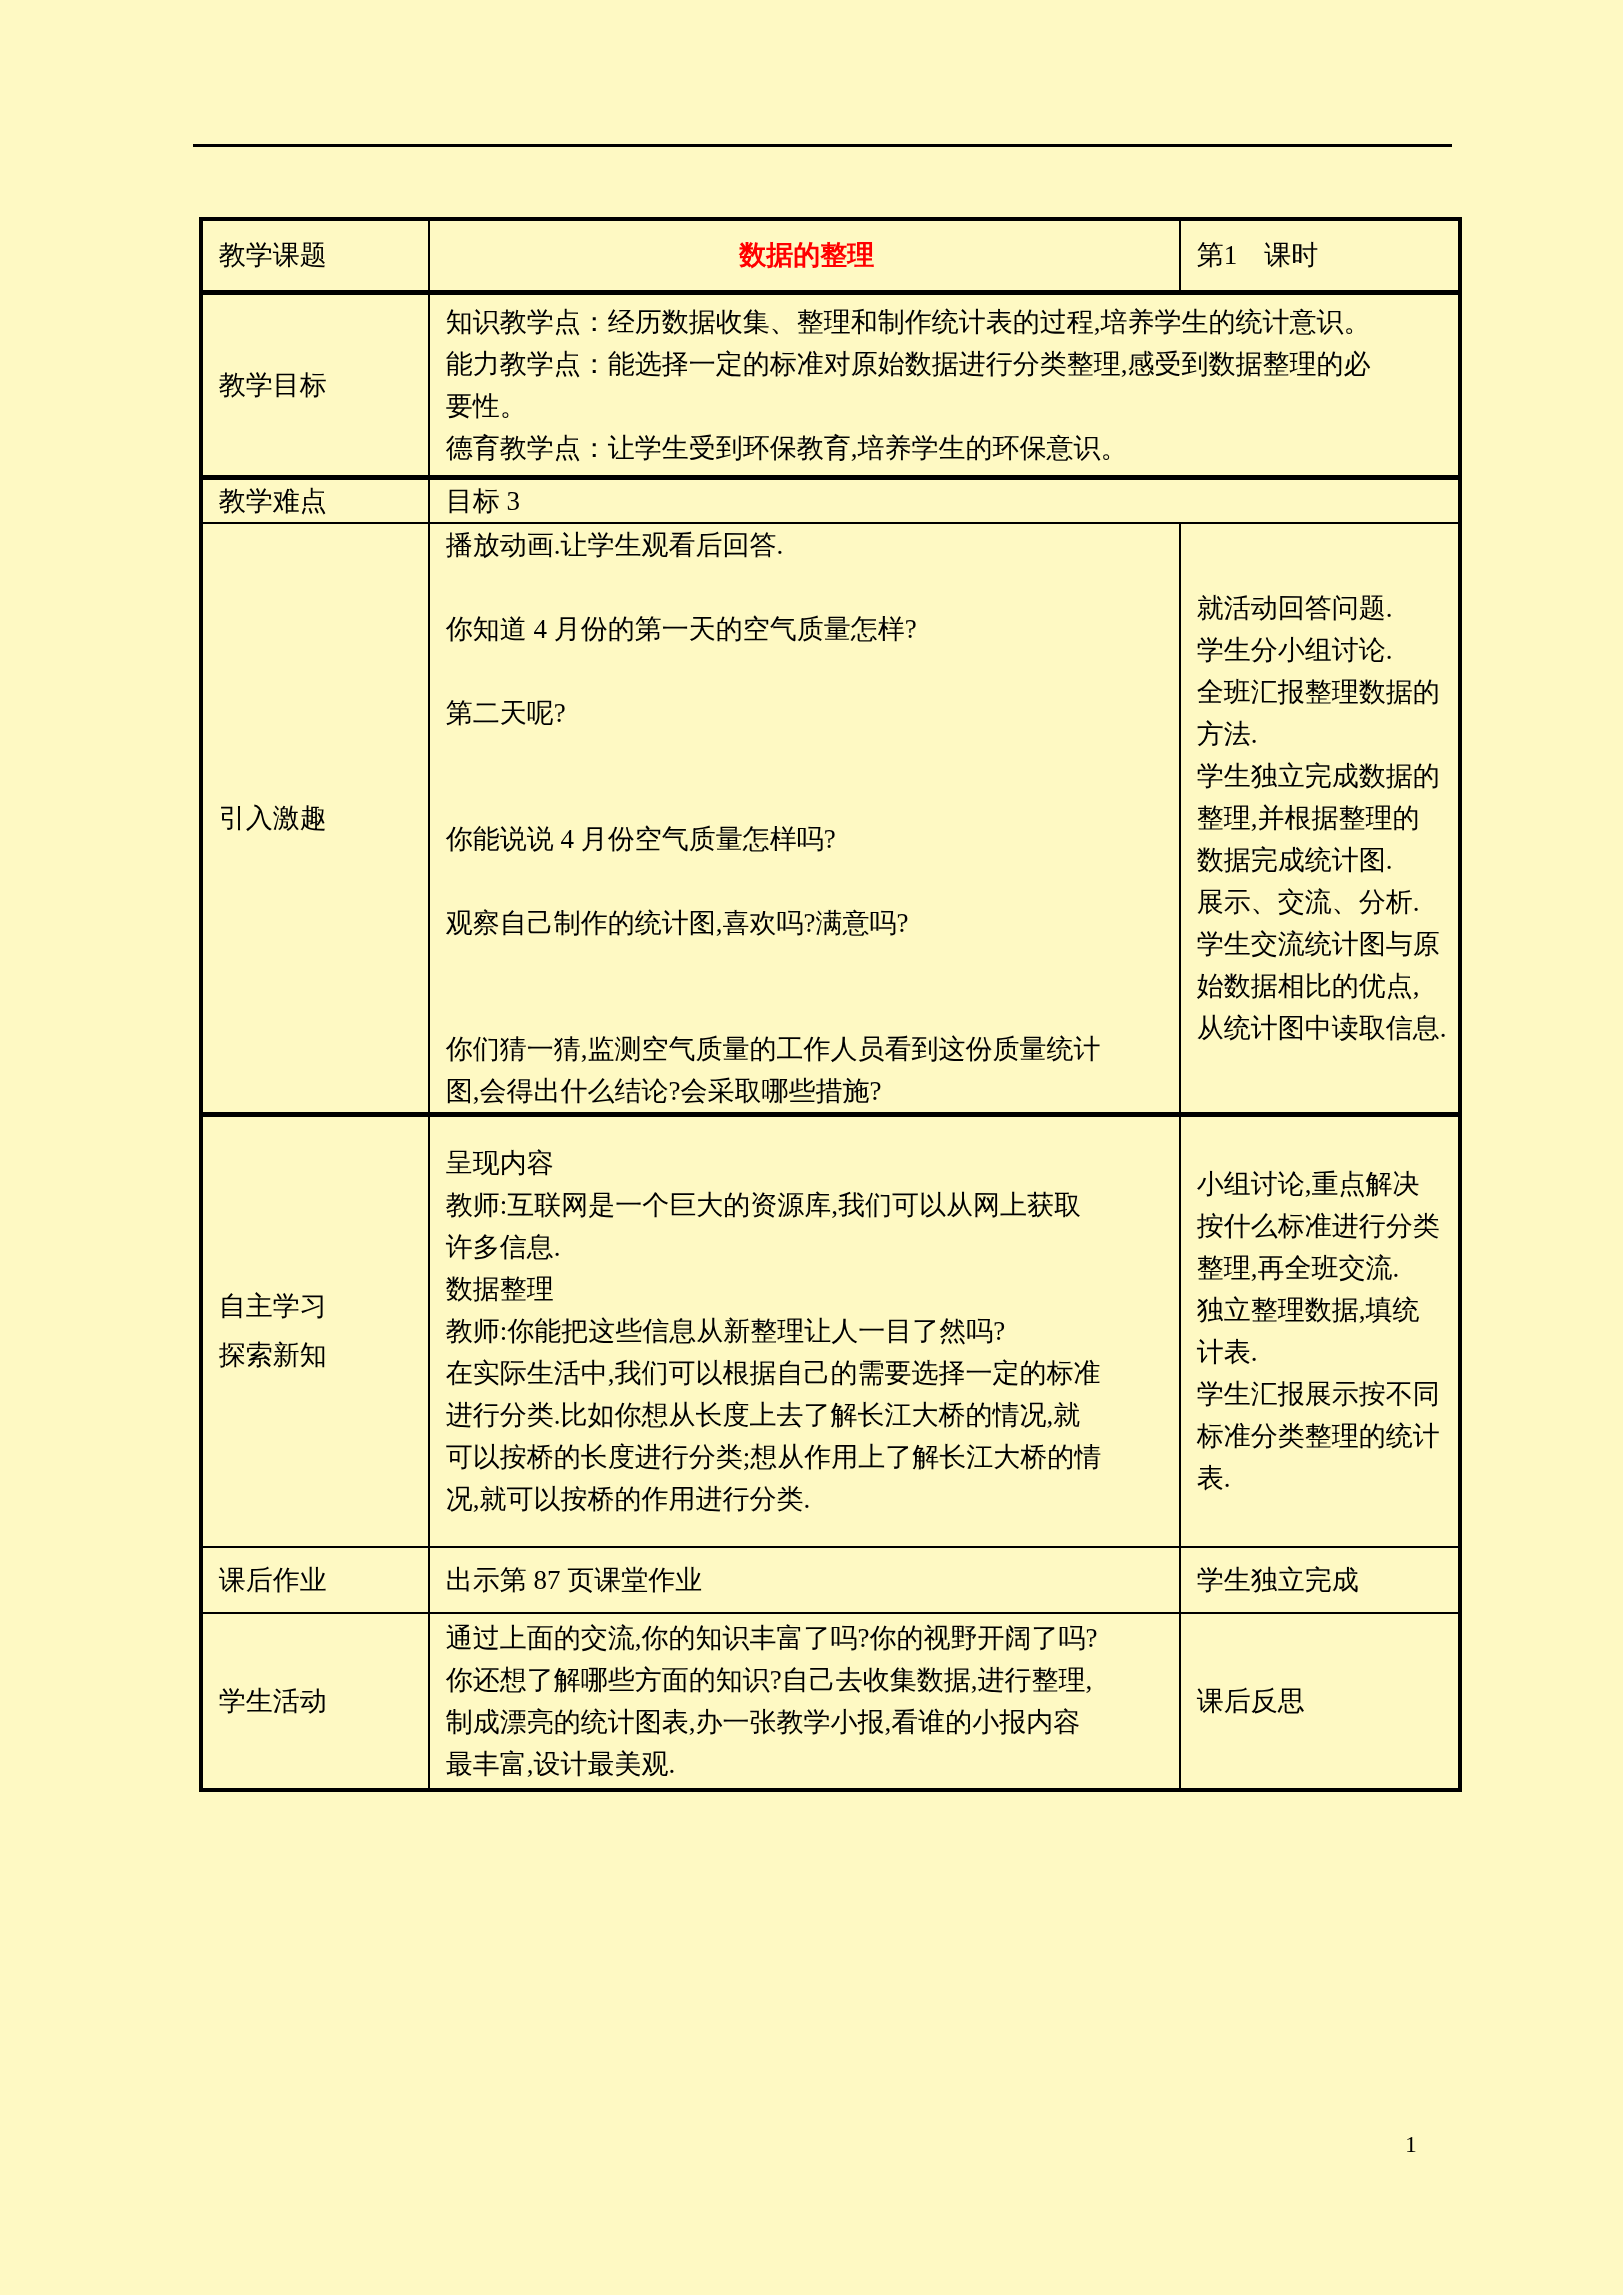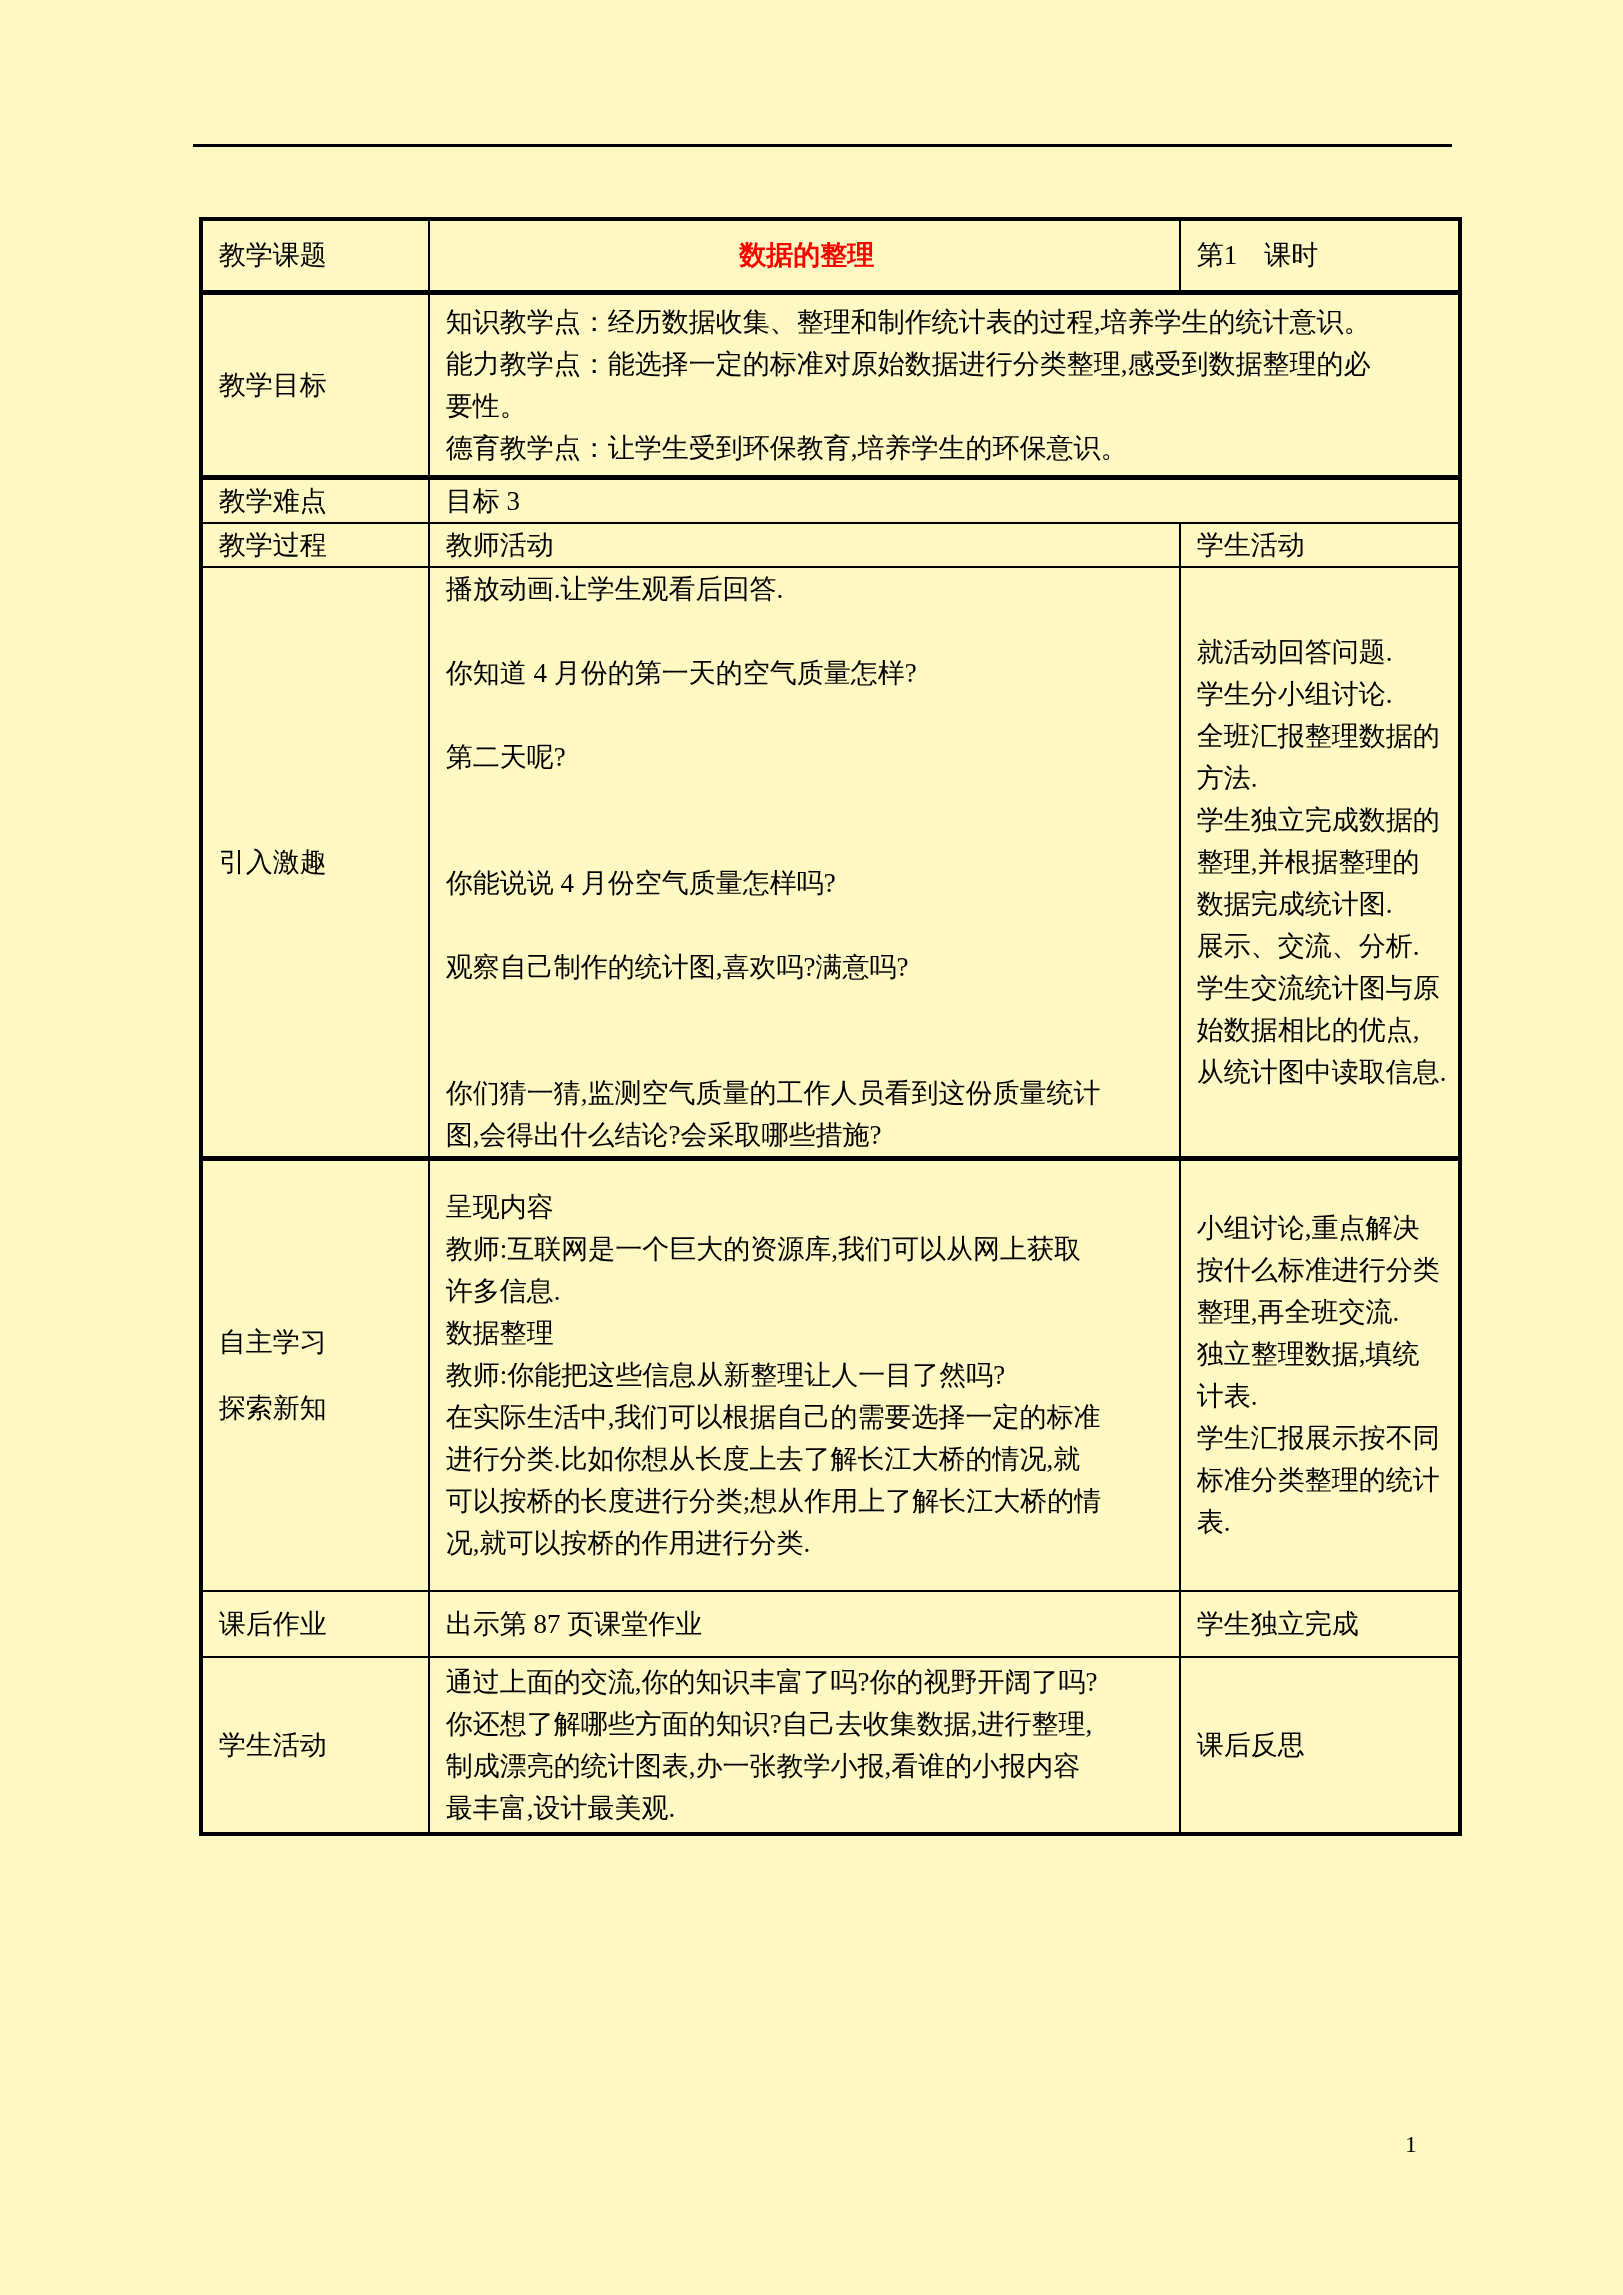--- a/index.html
+++ b/index.html
@@ -60,21 +60,21 @@
     padding-left: 14.6px;
   }
   td.pre {
     white-space: pre-line;
   }
   td.v-top { vertical-align: top; }
   td.student-col { padding-left: 18px; padding-right: 7.9px; }
   td.objectives-cell { padding-top: 9px; }
   td.intro-teacher { padding-top: 4.5px; }
   td.intro-student { padding-top: 63px; }
-  td.selfstudy-label { line-height: 66px; }
+  td.selfstudy-label { line-height: 49px; }
   td.selfstudy-teacher { padding-top: 6.7px; }
   td.selfstudy-student { padding-top: 95px; }
   td.summary-teacher { padding-top: 7.9px; }
   .page-number {
     position: absolute;
     left: 1405px;
     top: 2130px;
     font-size: 23.6px;
     line-height: 29px;
   }
@@ -107,25 +107,20 @@
 要性。
 德育教学点：让学生受到环保教育,培养学生的环保意识。</td>
     </tr>
 
 
     <tr style="height:43px">
       <td class="label-cell">教学难点</td>
       <td colspan="2">目标 3</td>
     </tr>
 
-    <tr style="height:42px">
-      <td class="label-cell">教学过程</td>
-      <td>教师活动</td>
-      <td class="student-col">学生活动</td>
-    </tr>
 
     <tr class="thick-bottom" style="height:592px">
       <td class="label-cell">引入激趣</td>
       <td class="pre v-top intro-teacher">播放动画.让学生观看后回答.
 
 你知道 4 月份的第一天的空气质量怎样?
 
 第二天呢?
 
 

